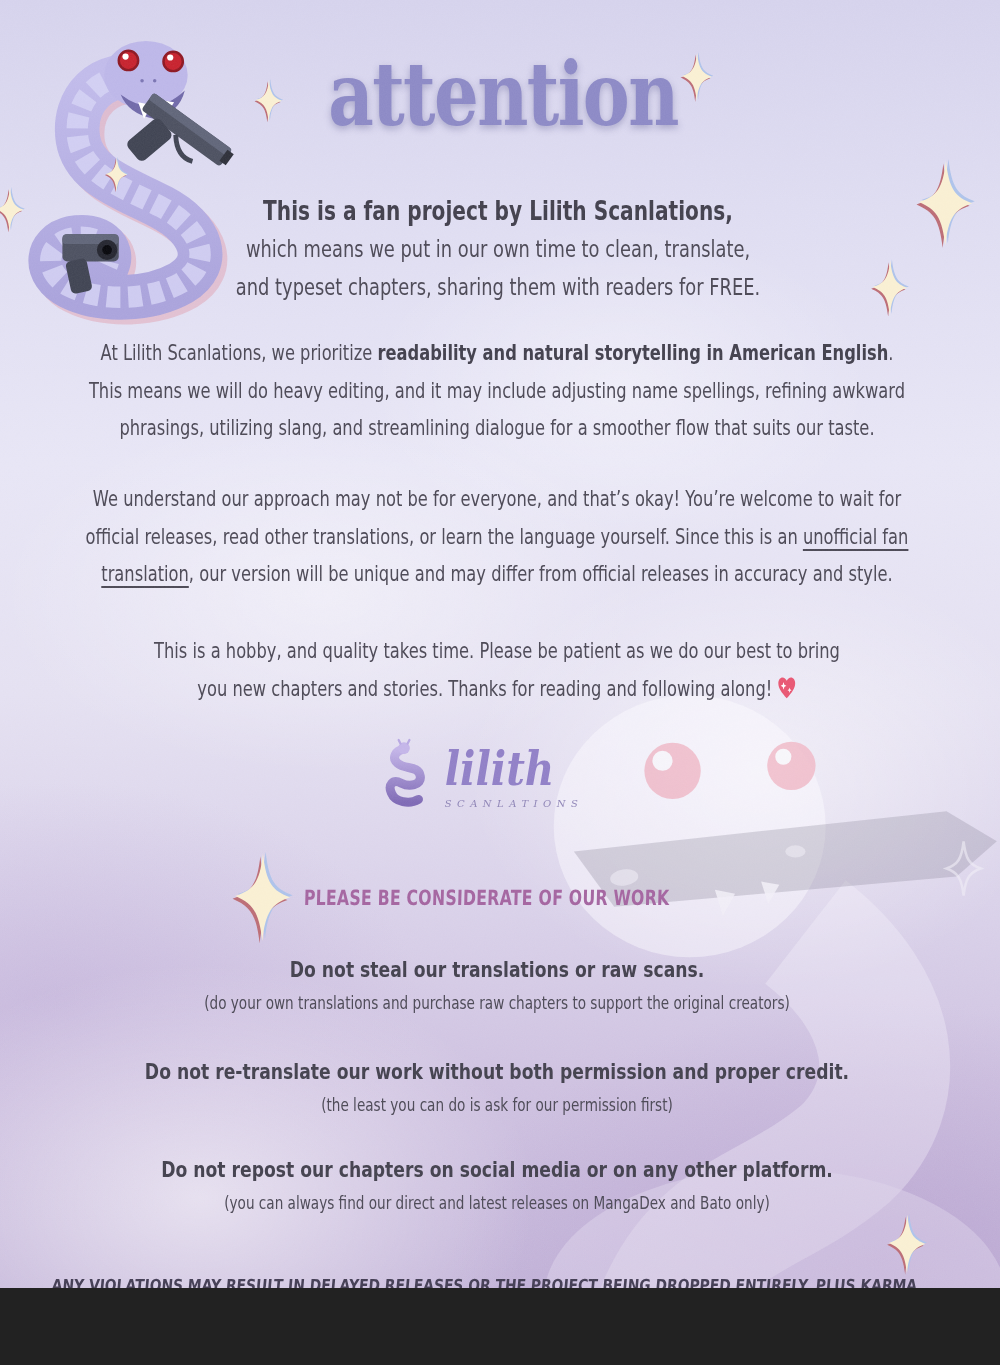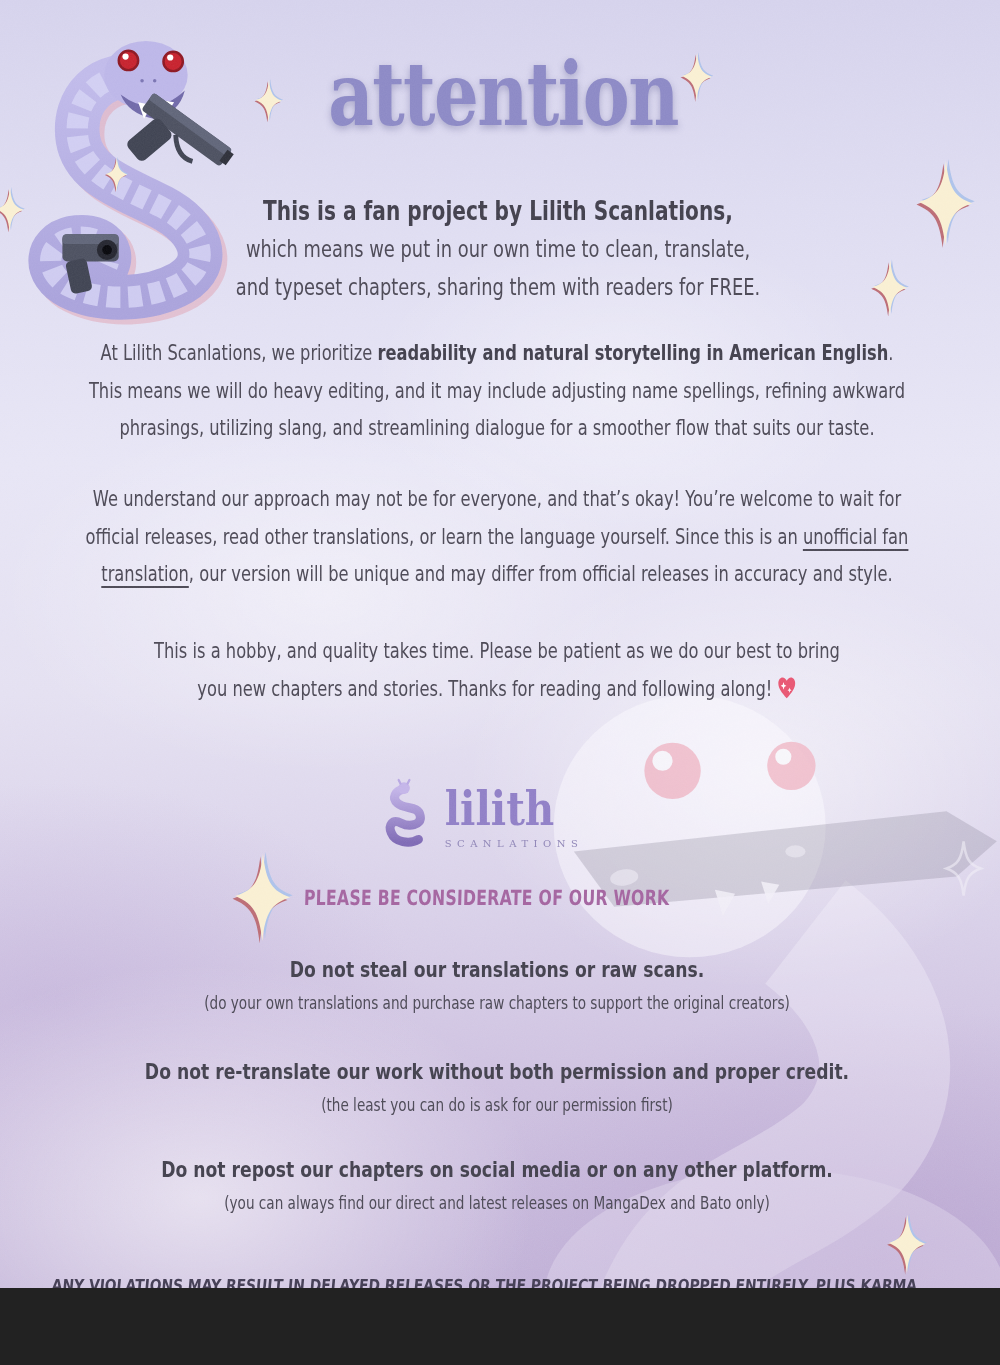--- a/index.html
+++ b/index.html
@@ -40,21 +40,21 @@
   .intro-line1{font-size:26.5px;font-weight:bold;color:#403e4b;}
   
   .para{left:49.7%;line-height:37.5px;font-size:22px;
     transform:translateX(-50%) scaleX(.74);z-index:3;color:#4a4754;}
   .p-editing{top:334px;}
   .p-approach{top:480px;}
   .p-hobby{top:632px;}
   .para strong{font-weight:bold;color:#403e4b;}
   .u{text-decoration:underline;text-underline-offset:5px;text-decoration-thickness:1.5px;}
   
-  .logo{top:778px;left:48.2%;transform:translateX(-50%);display:flex;align-items:flex-start;gap:10px;z-index:3;}
+  .logo{top:738px;left:48.2%;transform:translateX(-50%);display:flex;align-items:flex-start;gap:10px;z-index:3;font-style:italic;}
   .logo-text{display:flex;flex-direction:column;align-items:flex-start;padding-top:8px;}
   .logo-name{font-family:"DejaVu Serif",serif;font-weight:bold;font-size:46px;line-height:1;
     color:#8f7ec6;transform:scaleX(.88);transform-origin:left center;margin:0;}
   .logo-sub{font-family:"DejaVu Serif",serif;font-size:10px;letter-spacing:5.5px;color:#8e84b6;margin-top:6px;}
   
   .considerate{top:886px;left:48.7%;font-size:21px;font-weight:bold;color:#a3639f;
     letter-spacing:.3px;transform:translateX(-50%) scaleX(.75) skewX(-2deg);z-index:3;}
   
   .rule{left:49.7%;transform:translateX(-50%) scaleX(.80);z-index:3;}
   .rule-main{font-size:21.5px;line-height:28px;color:#413f4c;font-weight:bold;}

